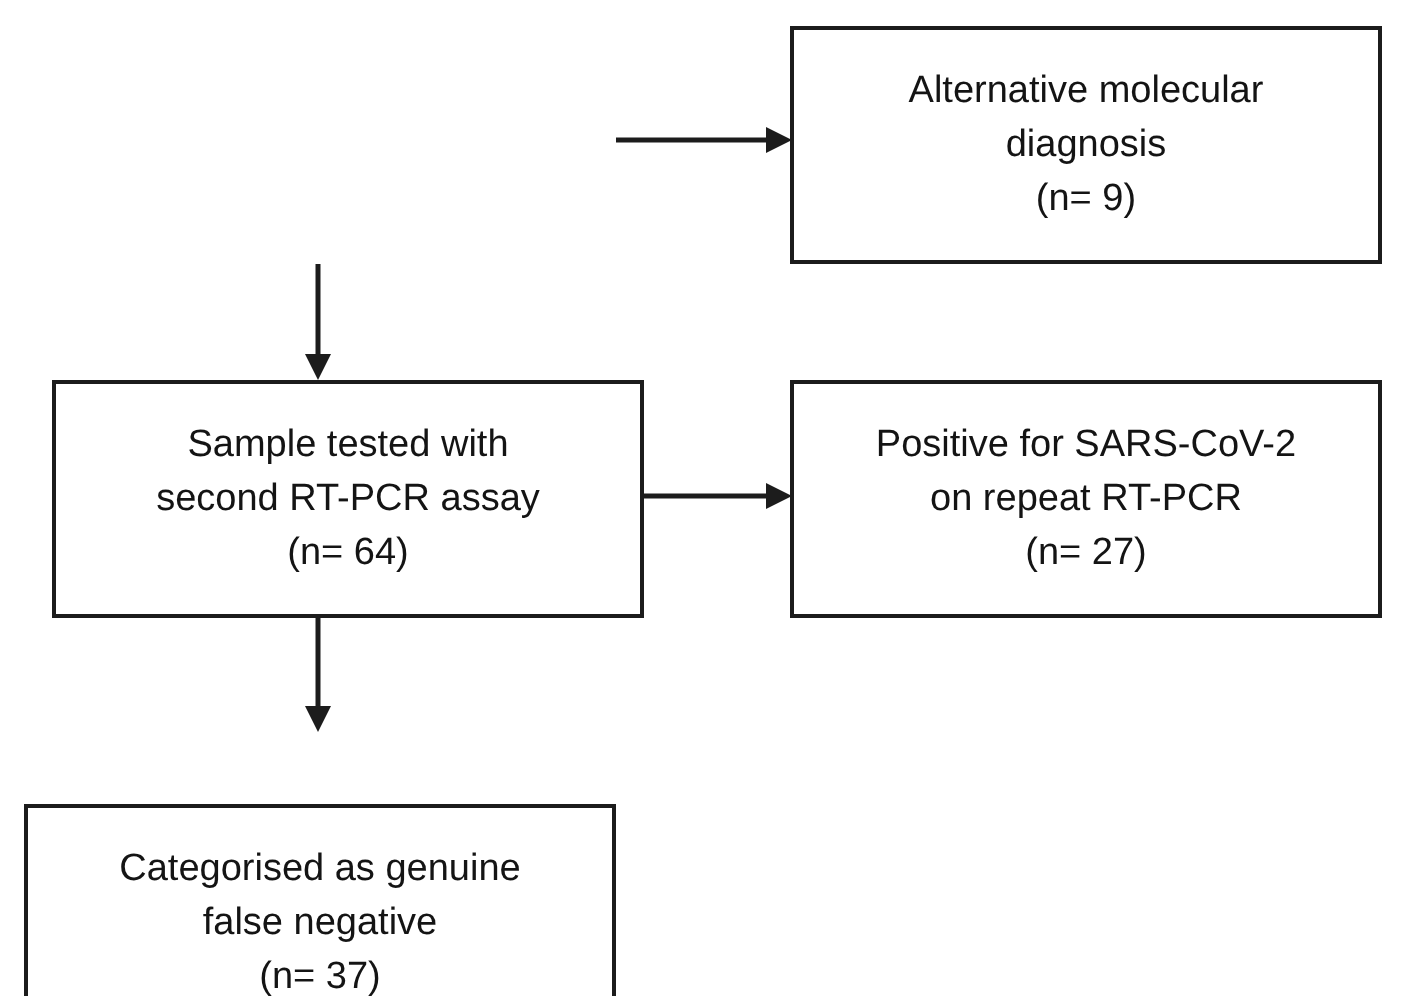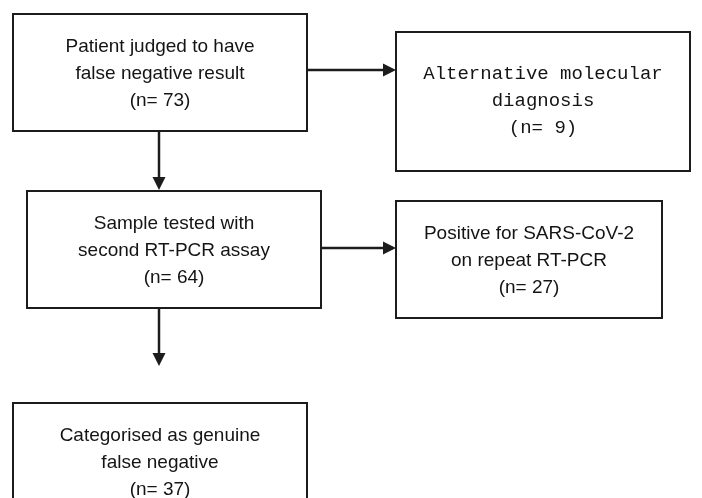--- a/index.html
+++ b/index.html
@@ -24,23 +24,23 @@
     align-items: center;
     justify-content: center;
     text-align: center;
     font-size: 19px;
     line-height: 27px;
     color: #141414;
     white-space: pre-line;
     padding: 4px 8px;
   }
   #node-1 { left: 12px;  top: 13px;  width: 296px; height: 119px; }
-  #node-2 { left: 395px; top: 31px;  width: 296px; height: 141px; font-family: Liberation Mono, monospace; }
+  #node-2 { left: 395px; top: 13px;  width: 296px; height: 119px; }
   #node-3 { left: 26px;  top: 190px; width: 296px; height: 119px; }
-  #node-4 { left: 395px; top: 200px; width: 268px; height: 119px; }
+  #node-4 { left: 395px; top: 190px; width: 296px; height: 119px; }
   #node-5 { left: 12px;  top: 366px; width: 296px; height: 119px; margin-top: 36px; }
   .arrows {
     position: absolute;
     left: 0;
     top: 0;
     width: 702px;
     height: 498px;
     pointer-events: none;
   }
 </style>
@@ -65,23 +65,20 @@
       <line x1="308" y1="248" x2="384" y2="248" stroke="#1c1c1c" stroke-width="2.5"></line>
       <polygon points="383,241.5 396,248 383,254.5" fill="#1c1c1c"></polygon>
     </g>
 
     <g>
       <line x1="159" y1="309" x2="159" y2="354" stroke="#1c1c1c" stroke-width="2.5"></line>
       <polygon points="152.5,353 159,366 165.5,353" fill="#1c1c1c"></polygon>
     </g>
   </svg>
 
-  <div class="node" id="node-1">Patient judged to have
-false negative result
-(n= 73)</div>
 
   <div class="node" id="node-2">Alternative molecular
 diagnosis
 (n= 9)</div>
 
   <div class="node" id="node-3">Sample tested with
 second RT-PCR assay
 (n= 64)</div>
 
   <div class="node" id="node-4">Positive for SARS-CoV-2

